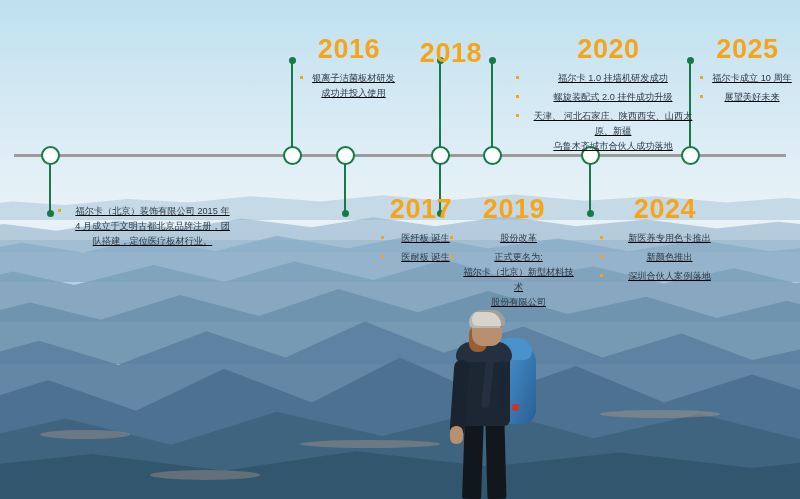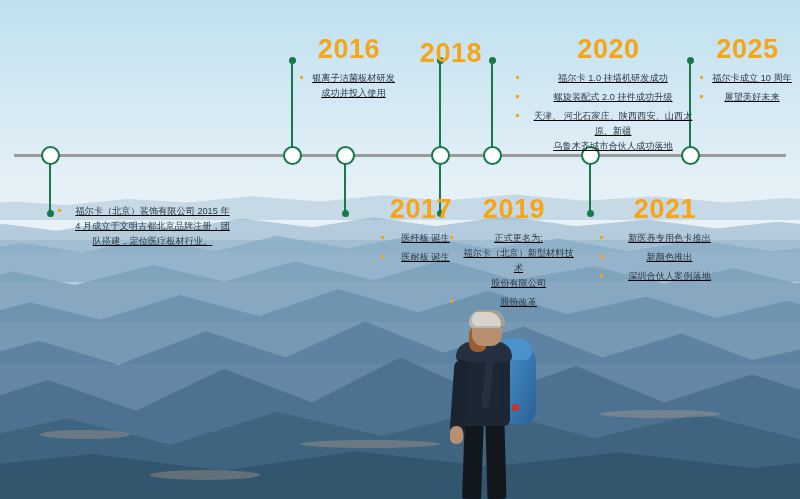--- a/index.html
+++ b/index.html
@@ -265,29 +265,29 @@
     <div class="year">2017</div>
     <div class="bullets">
       <div class="bullet">医纤板 诞生</div>
       <div class="bullet">医耐板 诞生</div>
     </div>
   </div>
 
   <div class="entry below" style="left:450px;top:196px;width:128px;">
     <div class="year">2019</div>
     <div class="bullets">
+      <div class="bullet">股份改革</div>
       <div class="bullet">正式更名为:
 福尔卡（北京）新型材料技术
 股份有限公司</div>
-      <div class="bullet">股份改革</div>
     </div>
   </div>
 
   <div class="entry below" style="left:600px;top:196px;width:130px;">
-    <div class="year">2021</div>
+    <div class="year">2024</div>
     <div class="bullets">
       <div class="bullet">新医养专用色卡推出</div>
       <div class="bullet">新颜色推出</div>
       <div class="bullet">深圳合伙人案例落地</div>
     </div>
   </div>
 
 </div>
 
 </body></html>

